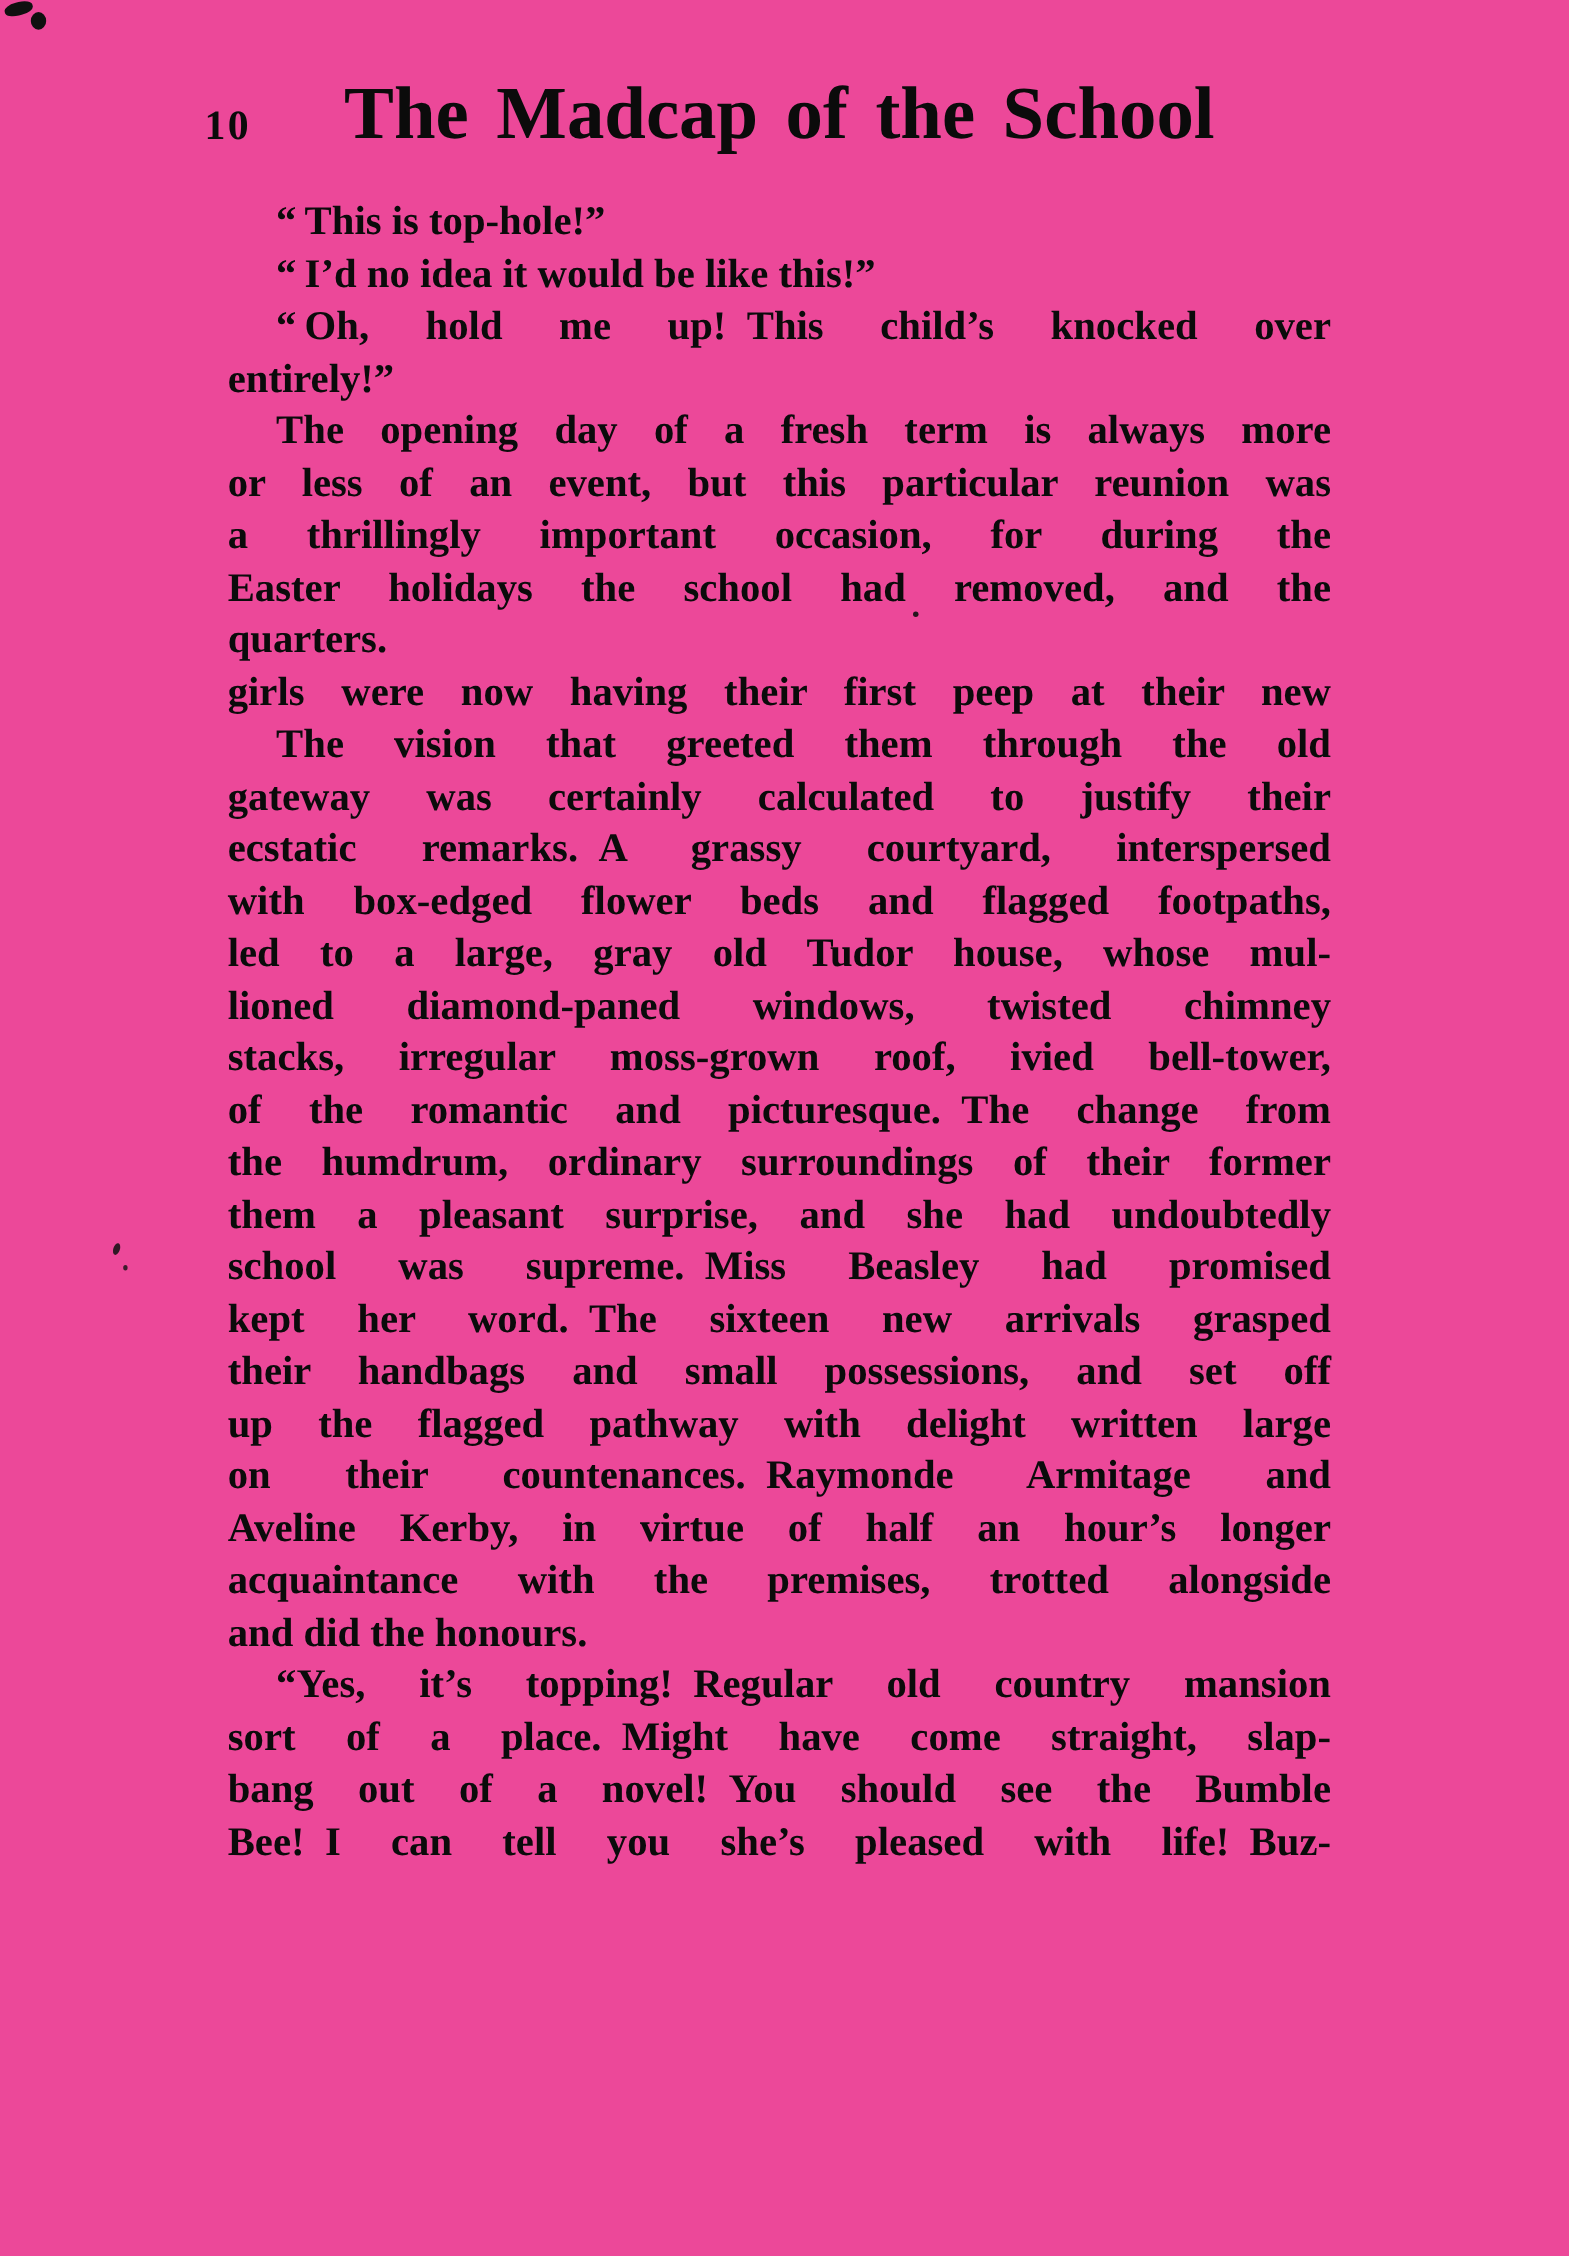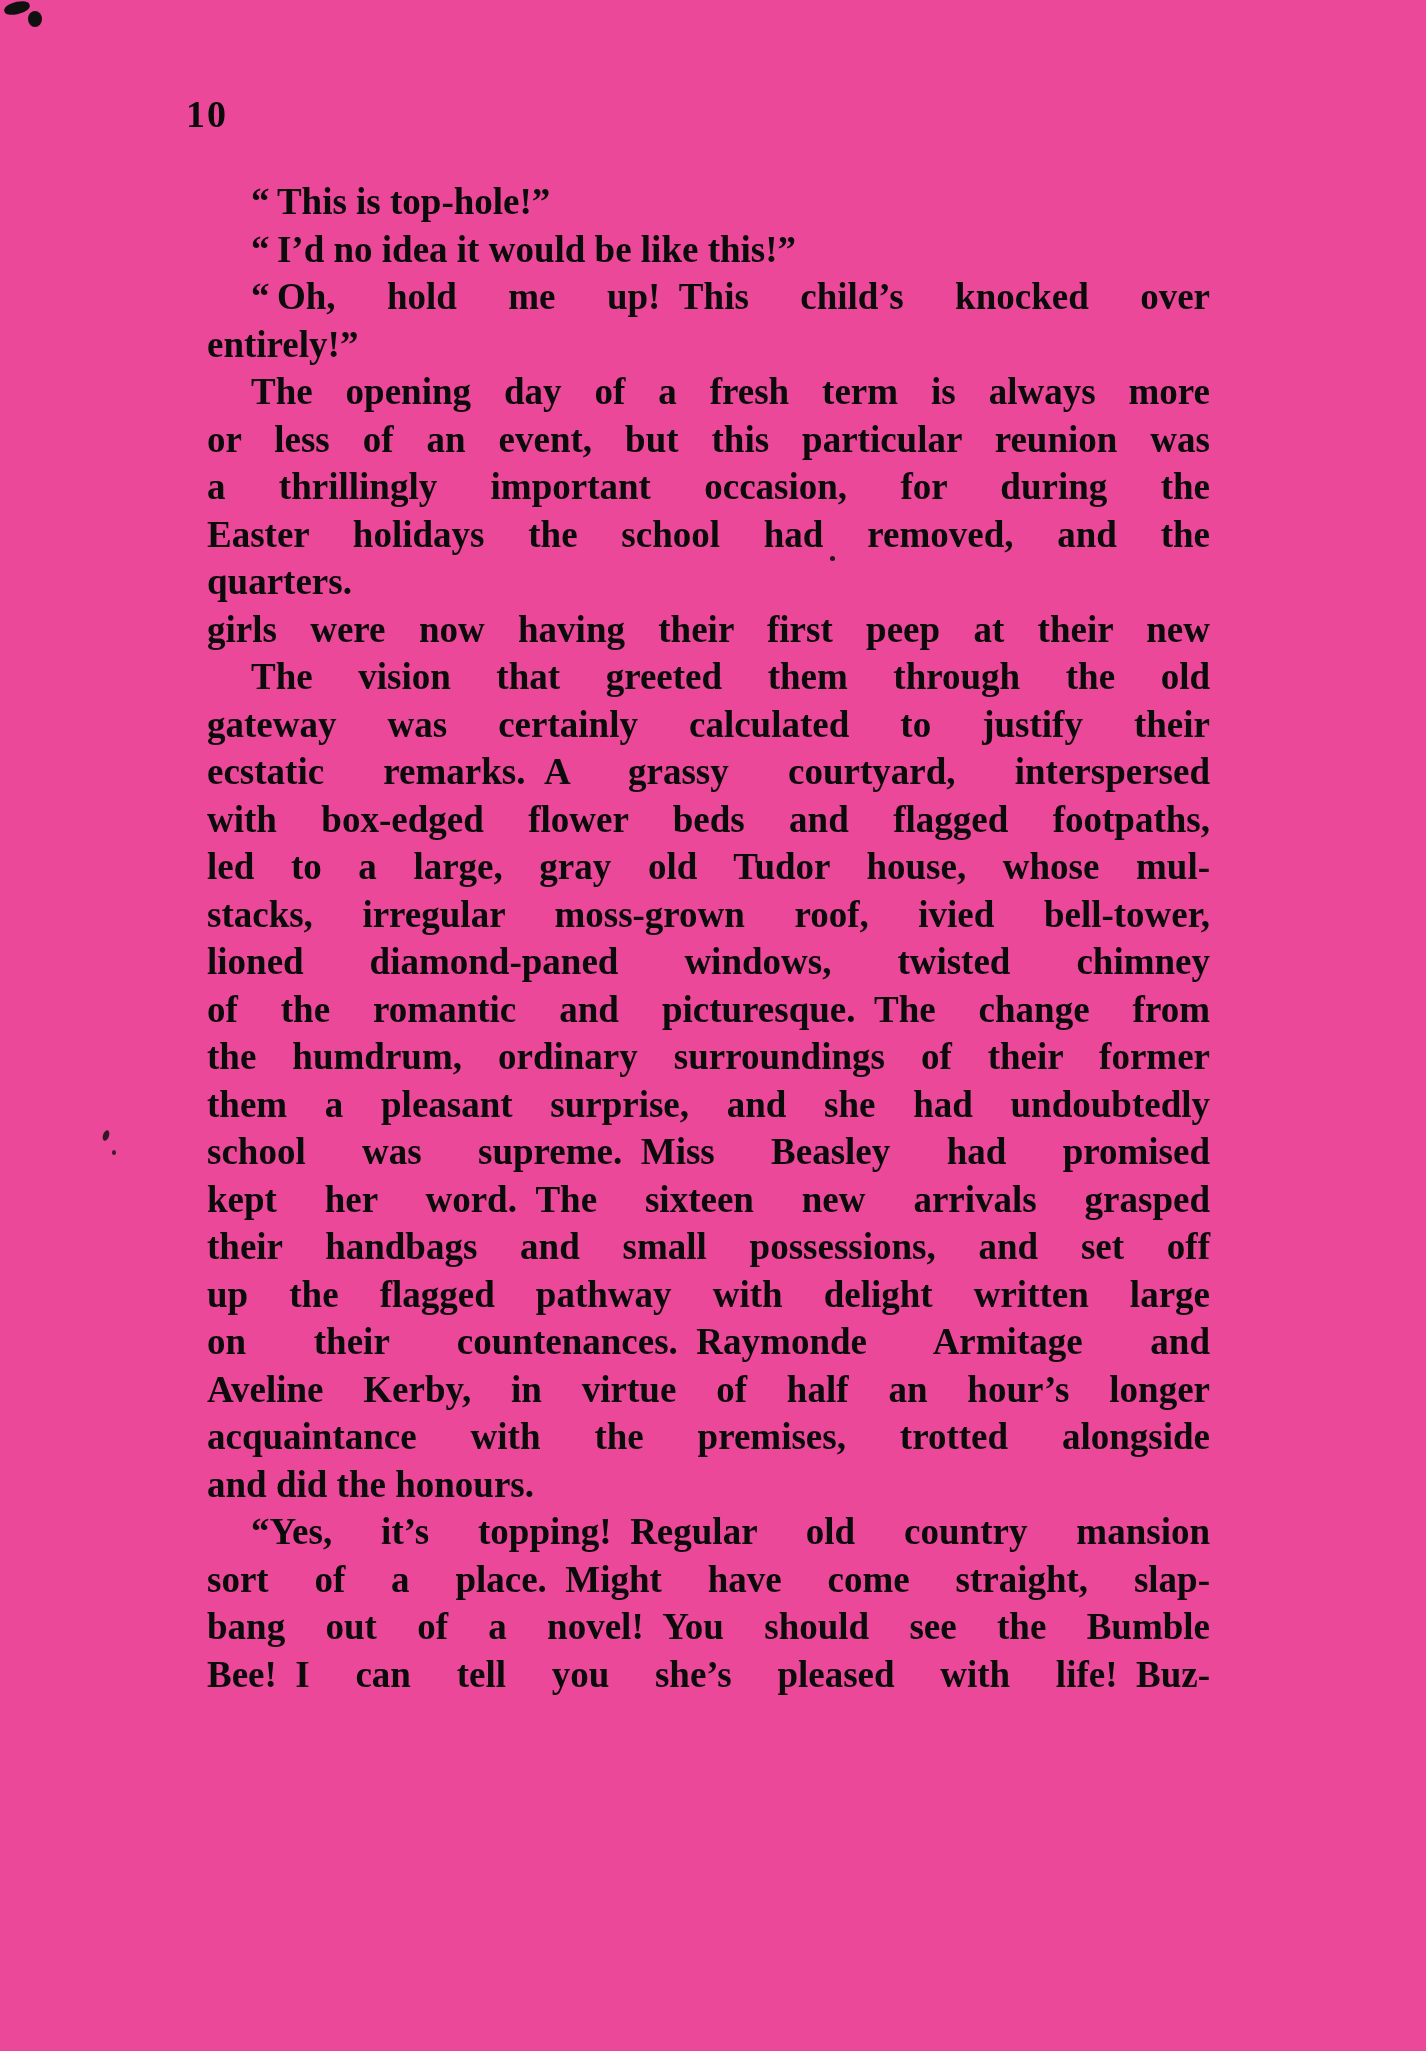--- a/index.html
+++ b/index.html
@@ -62,40 +62,41 @@
 
 <div class="page">
   <div class="artifact a1"></div>
   <div class="artifact a2"></div>
   <div class="artifact a3"></div>
   <div class="artifact a4"></div>
   <div class="artifact a5"></div>
 
   <div class="header">
     <span class="page-num">10</span>
+    <div class="page-title">The Madcap of the School</div>
   </div>
 
   <div class="text-block">
       <div class="line indent">“ This is top-hole!”</div>
       <div class="line indent">“ I’d no idea it would be like this!”</div>
       <div class="line indent justify">“ Oh, hold me up! This child’s knocked over</div>
       <div class="line">entirely!”</div>
       <div class="line indent justify">The opening day of a fresh term is always more</div>
       <div class="line justify">or less of an event, but this particular reunion was</div>
       <div class="line justify">a thrillingly important occasion, for during the</div>
       <div class="line justify">Easter holidays the school had removed, and the</div>
       <div class="line">quarters.</div>
       <div class="line justify">girls were now having their first peep at their new</div>
       <div class="line indent justify">The vision that greeted them through the old</div>
       <div class="line justify">gateway was certainly calculated to justify their</div>
       <div class="line justify">ecstatic remarks. A grassy courtyard, interspersed</div>
       <div class="line justify">with box-edged flower beds and flagged footpaths,</div>
       <div class="line justify">led to a large, gray old Tudor house, whose mul-</div>
+      <div class="line justify">lioned diamond-paned windows, twisted chimney</div>
       <div class="line justify">stacks, irregular moss-grown roof, ivied bell-tower,</div>
-      <div class="line justify">lioned diamond-paned windows, twisted chimney</div>
       <div class="line justify">of the romantic and picturesque. The change from</div>
       <div class="line justify">the humdrum, ordinary surroundings of their former</div>
       <div class="line justify">them a pleasant surprise, and she had undoubtedly</div>
       <div class="line justify">school was supreme. Miss Beasley had promised</div>
       <div class="line justify">kept her word. The sixteen new arrivals grasped</div>
       <div class="line justify">their handbags and small possessions, and set off</div>
       <div class="line justify">up the flagged pathway with delight written large</div>
       <div class="line justify">on their countenances. Raymonde Armitage and</div>
       <div class="line justify">Aveline Kerby, in virtue of half an hour’s longer</div>
       <div class="line justify">acquaintance with the premises, trotted alongside</div>

